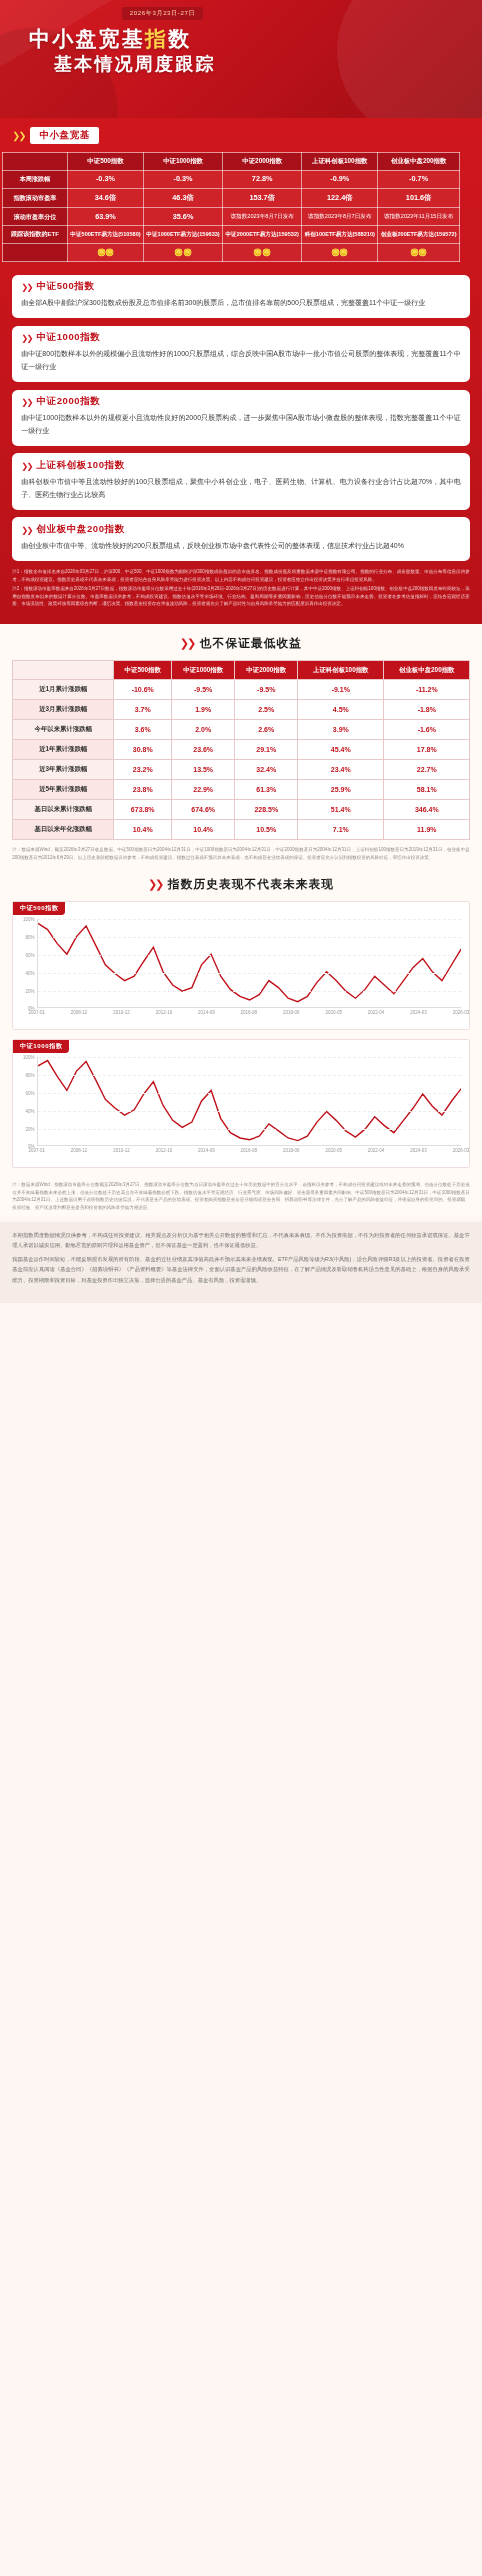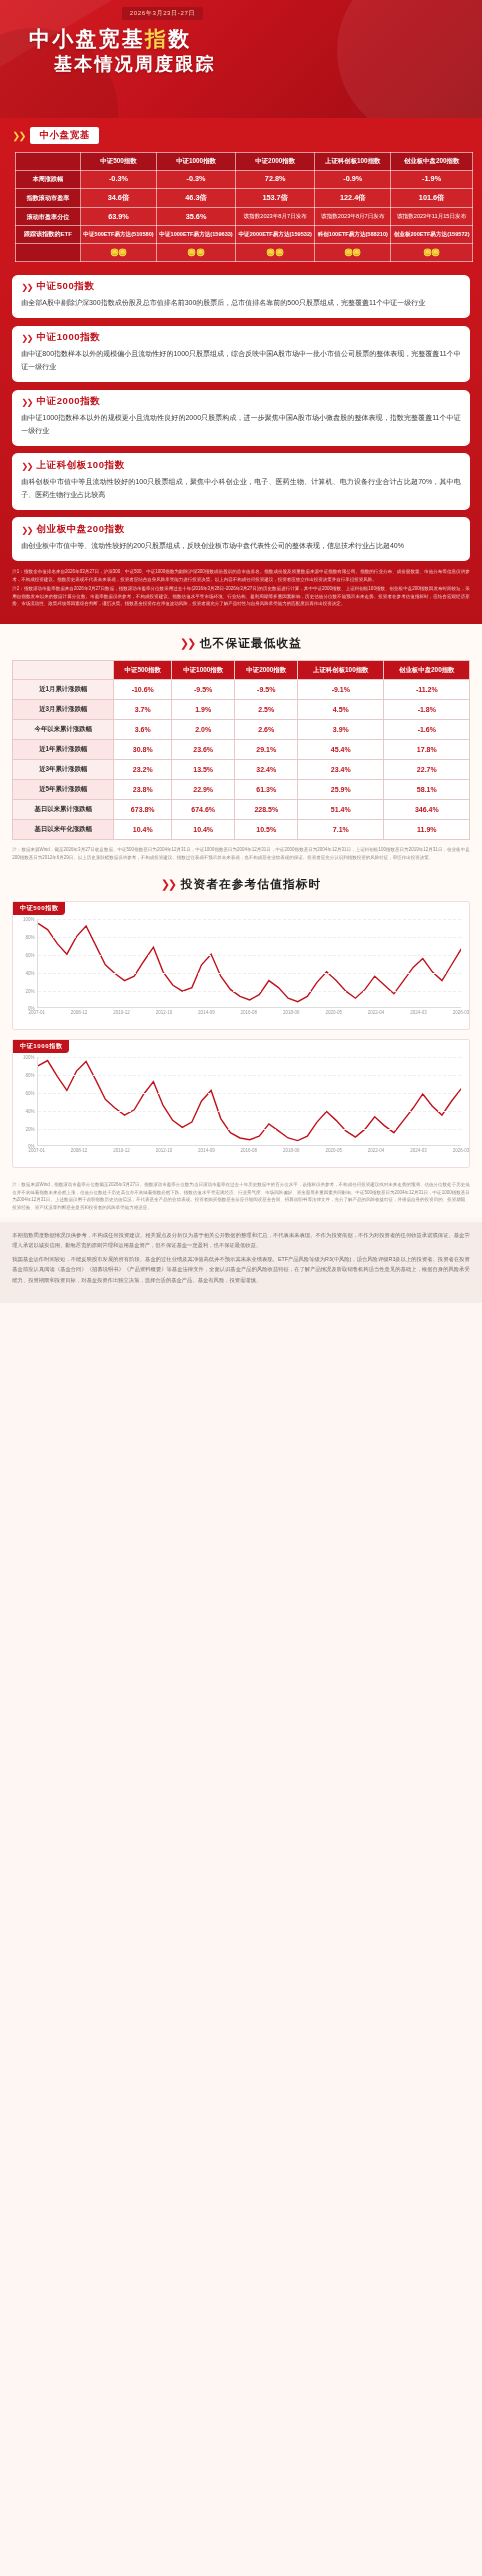--- a/index.html
+++ b/index.html
@@ -74,21 +74,21 @@
   }
   .sec-head .arrows { color: #ffd24a; font-size: 9.5px; letter-spacing: -1.7px; margin-right: 5.6px; }
   .sec-head .chip {
     background: #fff; color: #c1121b;
     font-size: 9.5px; font-weight: bold;
     padding: 2.2px 9px; border-radius: 2.2px;
     letter-spacing: 0.6px;
   }
 
   
-  .tbl { width: 458px; margin: 0 15px; border-collapse: collapse; }
+  .tbl { width: 458px; margin: 0 2px; border-collapse: collapse; }
   .tbl th, .tbl td {
     border: 0.6px solid rgba(255,255,255,0.55);
     font-size: 6.1px;
     text-align: center;
     padding: 3.9px 1.1px;
     color: #fff;
     line-height: 1.35;
   }
   .tbl thead th { background: #a8111a; font-weight: bold; font-size: 6.4px; }
   .tbl th.rowhead {
@@ -199,21 +199,21 @@
           <th>创业板中盘200指数</th>
         </tr>
       </thead>
       <tbody>
         <tr>
           <th class="rowhead">本周涨跌幅</th>
           <td>-0.3%</td>
           <td>-0.3%</td>
           <td>72.8%</td>
           <td>-0.9%</td>
-          <td>-1.9%</td>
+          <td>-0.7%</td>
         </tr>
         <tr>
           <th class="rowhead">指数滚动市盈率</th>
           <td>34.6倍</td>
           <td>46.3倍</td>
           <td>153.7倍</td>
           <td>122.4倍</td>
           <td>101.6倍</td>
         </tr>
         <tr>
@@ -371,21 +371,21 @@
         </tr>
       </tbody>
     </table>
 
     <div class="footnote2">注：数据来源Wind，截至2026年3月27日收盘数据。中证500指数基日为2004年12月31日，中证1000指数基日为2004年12月31日，中证2000指数基日为2004年12月31日，上证科创板100指数基日为2019年12月31日，创业板中盘200指数基日为2012年6月29日。以上历史涨跌幅数据仅供参考，不构成投资建议。指数过往表现不预示其未来表现，也不构成基金业绩表现的保证。投资者应充分认识到指数投资的风险特征，审慎作出投资决策。</div>
   </div>
 
   <div class="chart-sec">
     <div class="sec-head2">
       <span class="arrows">❯❯</span>
-      <span class="txt">投资者在参考估值指标时</span>
+      <span class="txt">指数历史表现不代表未来表现</span>
     </div>
 
     <div class="chart-card">
       <div class="chart-label">中证500指数</div>
       <div class="plot-wrap">
         <div class="plot-ylab" id="yl0">
             <span style="top: 89px;">0%</span>
             <span style="top: 72px;">20%</span>
             <span style="top: 54px;">40%</span>
             <span style="top: 36px;">60%</span>

